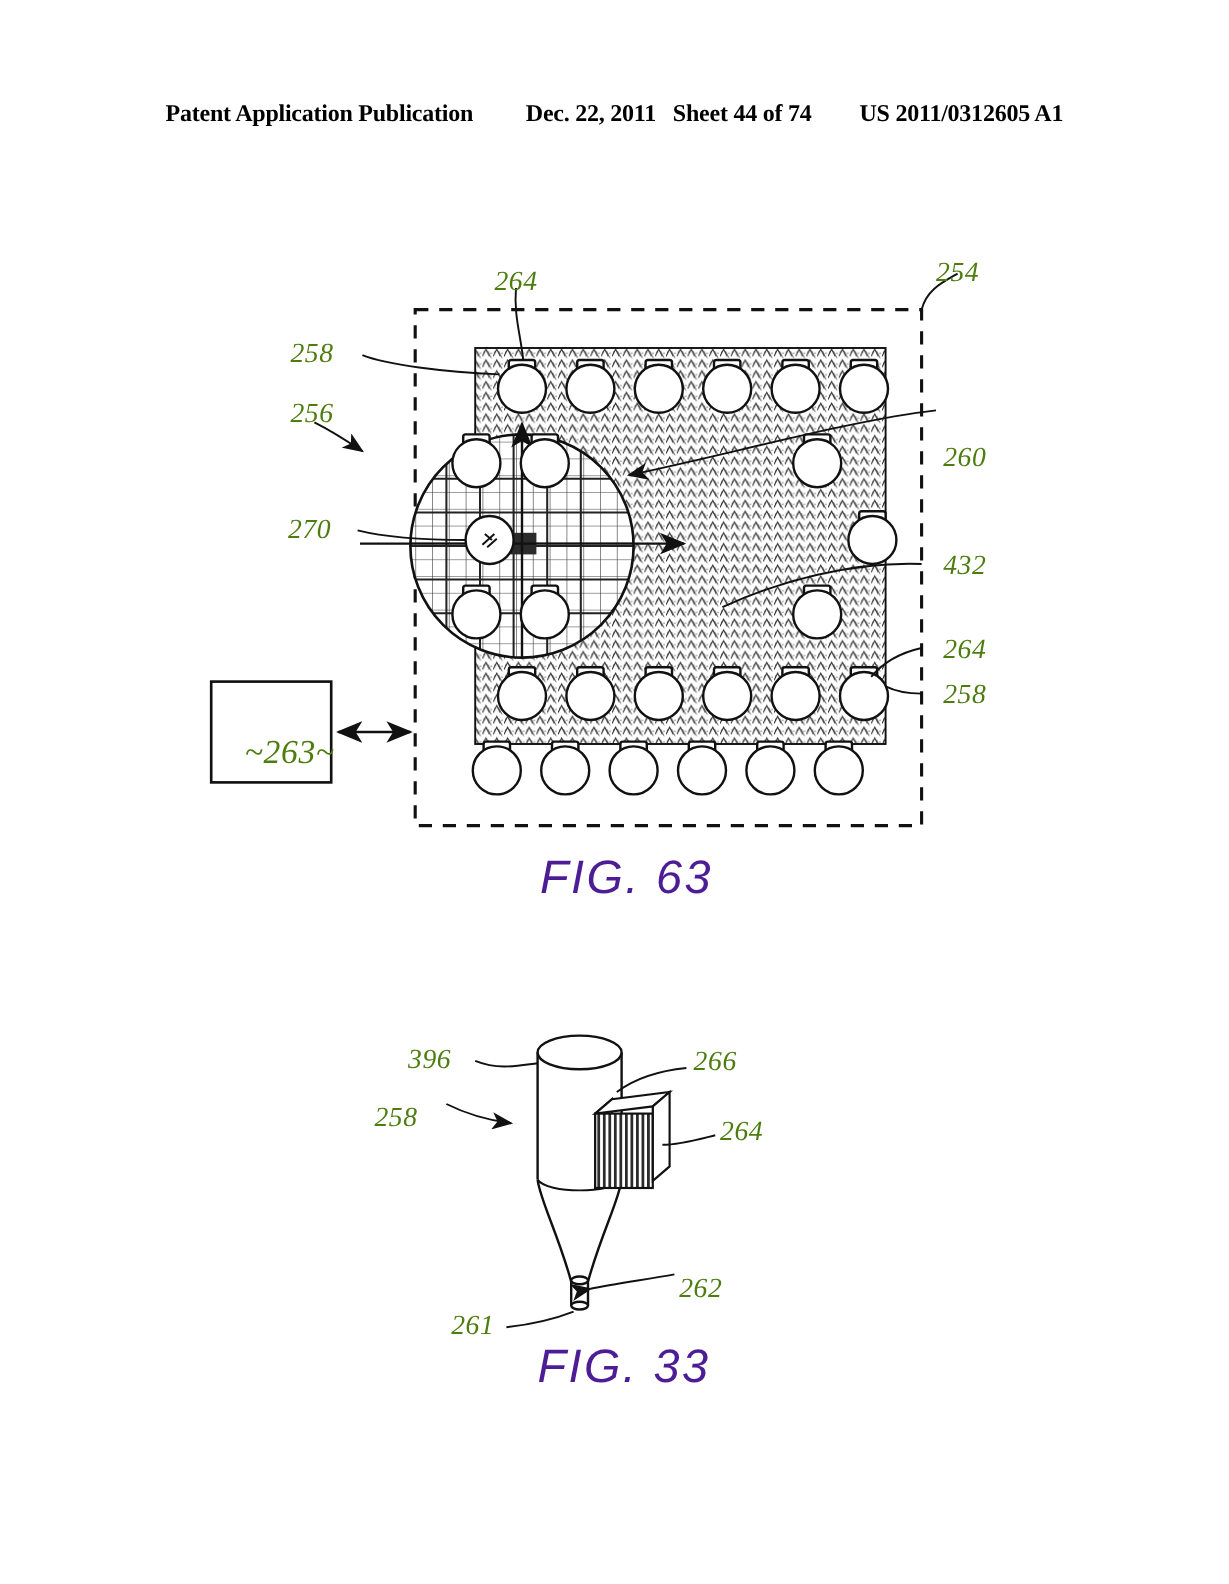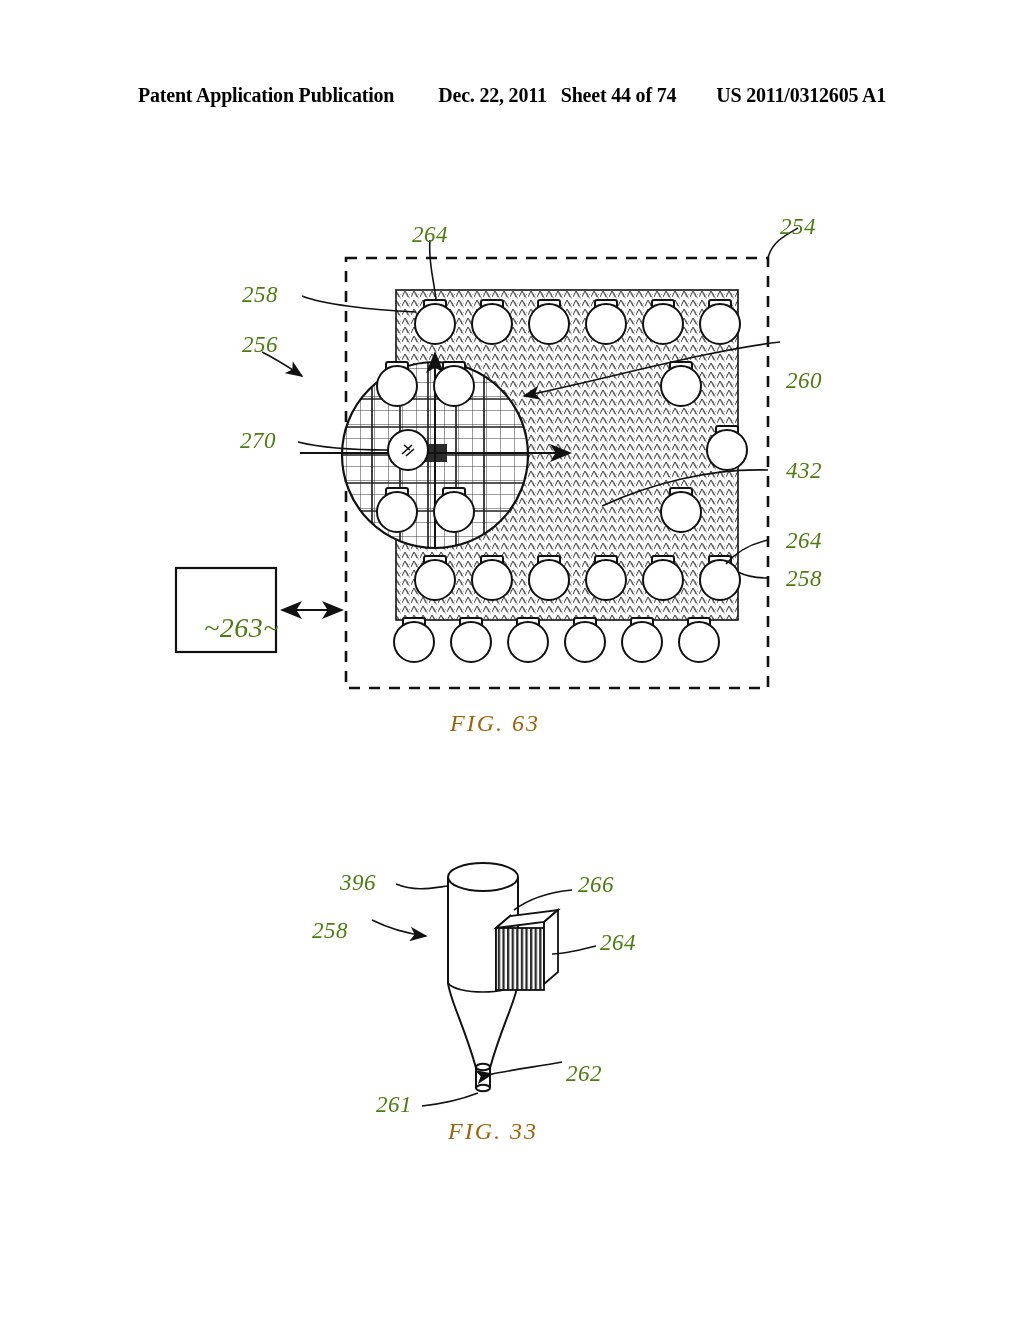--- a/index.html
+++ b/index.html
@@ -54,25 +54,25 @@
     font-family: "Liberation Serif", serif;
     font-style: italic;
     font-size: 23px;
     letter-spacing: 0.5px;
     color: #4d7c0f;
     white-space: nowrap;
     user-select: none;
   }
   .fig-caption {
     position: absolute;
-    font-family: Liberation Serif, serif;
+    font-family: Liberation Sans, sans-serif;
     font-style: italic;
-    font-size: 24px;
+    font-size: 39px;
     letter-spacing: 2px;
-    color: #a16207;
+    color: #4c1d95;
     white-space: nowrap;
   }
 
   
   #fig64 {
     left: 300px;
     top: 850px;
     width: 430px;
     height: 300px;
   }

